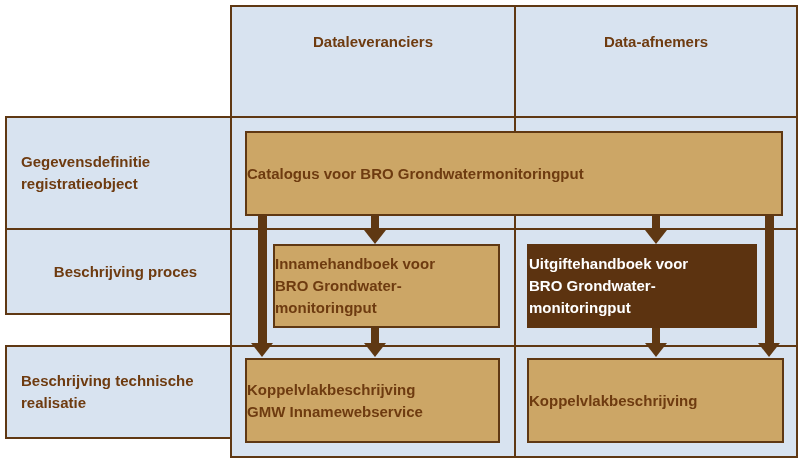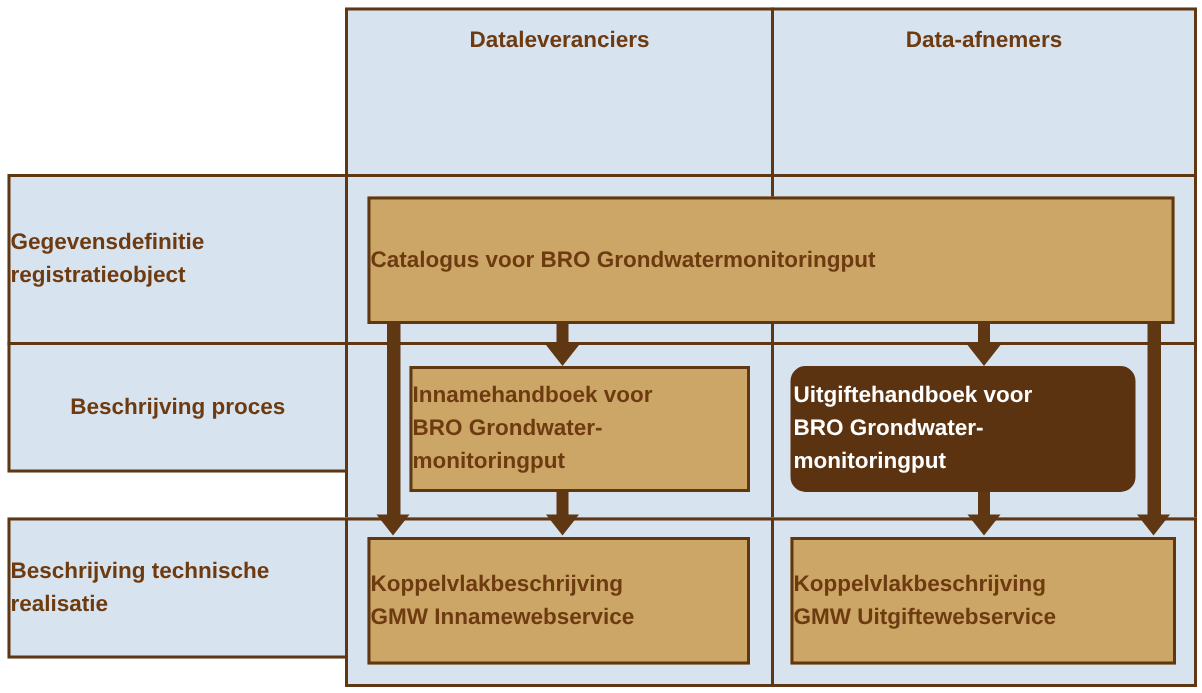--- a/index.html
+++ b/index.html
@@ -15,33 +15,32 @@
   html,body{margin:0;padding:0;background:var(--background);}
   #canvas{
     position:relative;width:801px;height:462px;background:var(--background);
     font-family:"Liberation Sans","DejaVu Sans",sans-serif;
     font-weight:bold;color:var(--text-brown);overflow:hidden;
   }
   .cell{
     position:absolute;box-sizing:border-box;
     background:var(--cell-fill);border:2px solid var(--border);
   }
-  .hdr{display:block;text-align:center;padding-top:10px;font-size:15px;line-height:20px;}
+  .hdr{display:block;text-align:center;padding-top:25px;font-size:15px;line-height:20px;}
   .rowlabel{display:flex;flex-direction:column;justify-content:center;
-    font-size:15px;line-height:22px;}
+    padding-left:14px;font-size:15px;line-height:22px;}
   .box{
     position:absolute;box-sizing:border-box;z-index:3;
     background:var(--box-fill);border:2px solid var(--border);
     display:flex;flex-direction:column;justify-content:center;align-items:flex-start;
     text-align:center;font-size:15px;line-height:22px;color:var(--text-brown);
   }
   .box.highlight{
     background:var(--box-highlight-fill);border-color:var(--box-highlight-fill);
     color:var(--text-on-highlight);
-    border-radius:10px;
   }
   .arrow{position:absolute;z-index:2;}
   .shaft{position:absolute;background:var(--arrow);}
   .head{
     position:absolute;width:0;height:0;
     border-left:11px solid transparent;border-right:11px solid transparent;
     border-top:14px solid var(--arrow);
   }
 </style>
 </head>
@@ -117,16 +116,15 @@
     <div>monitoringput</div>
   </div>
 
   <div class="box" style="left:245px;top:358px;width:255px;height:85px;">
     <div>Koppelvlakbeschrijving</div>
     <div>GMW Innamewebservice</div>
   </div>
 
   <div class="box" style="left:527px;top:358px;width:257px;height:85px;">
     <div>Koppelvlakbeschrijving</div>
-    <div>GMW Uitgiftewebservice</div>
   </div>
 
 </div>
 
 </body></html>

